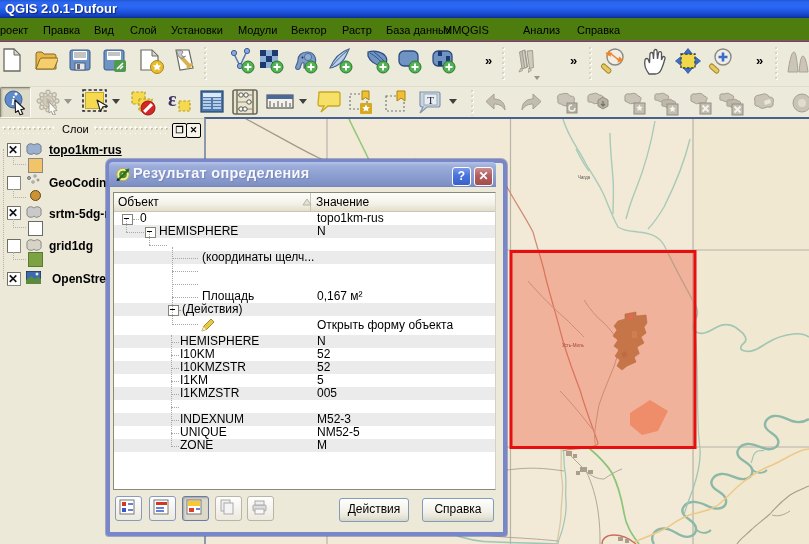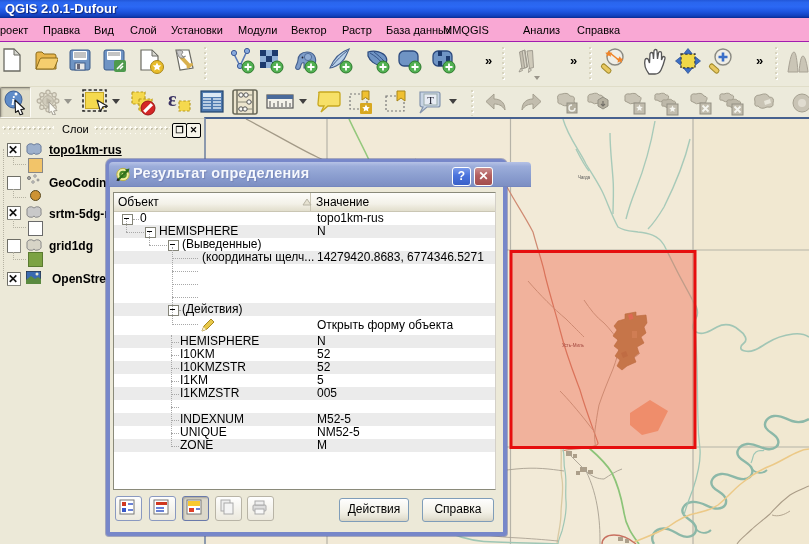--- a/index.html
+++ b/index.html
@@ -4,21 +4,21 @@
 html,body{margin:0;padding:0}
 body{width:809px;height:544px;position:relative;overflow:hidden;
  font-family:"Liberation Sans",sans-serif;background:#ece9d8}
 .abs{position:absolute}
 
 #title{left:0;top:0;width:809px;height:17px;border-bottom:1px solid #0b2f9c;
  background:linear-gradient(180deg,#2257d8 0%,#2a66ee 15%,#2b68f4 40%,#1e55e0 68%,#1443c2 90%,#0d36aa 100%);}
 #title .t{position:absolute;left:5px;top:1px;color:#fff;font-size:13px;font-weight:bold;
  text-shadow:1px 1px 1px #10277a;letter-spacing:0px}
 
-#menubar{left:0;top:18px;width:809px;height:23px;background:#f9a8d4;border-bottom:1px solid #a21caf}
+#menubar{left:0;top:18px;width:809px;height:23px;background:#4d7c0f;border-bottom:1px solid #a21caf}
 #menubar span{position:absolute;top:6px;font-size:11px;color:#000}
 
 #tb1{left:0;top:42px;width:809px;height:44px;background:#eceadb;border-bottom:1px solid #e0ddc8}
 #tb2{left:0;top:87px;width:809px;height:31px;background:#eceadb;border-bottom:1px solid #cfccba}
 .sep{position:absolute;width:7px;background-image:radial-gradient(circle at 2px 2px,#d8d4bf 1px,rgba(0,0,0,0) 1.2px),radial-gradient(circle at 3px 3px,#fff 1px,rgba(0,0,0,0) 1.2px);background-size:7px 5px}
 .chev{position:absolute;font-size:13px;font-weight:bold;color:#000}
 .ddarr{position:absolute;width:0;height:0;border-left:4px solid rgba(0,0,0,0);border-right:4px solid rgba(0,0,0,0);border-top:5px solid #404040}
 
 #panel{left:0;top:119px;width:203px;height:425px;background:#ece9d8}
 #phead{position:absolute;left:2px;top:2px;width:199px;height:17px}
@@ -28,21 +28,21 @@
 .cb{position:absolute;width:12px;height:12px;background:#fff;border:1px solid #8a8a82;border-top-color:#6e6e66;border-left-color:#6e6e66;border-radius:1px}
 .cb.on:before{content:"✕";position:absolute;left:0px;top:-1px;font-size:12px;font-weight:bold;color:#111}
 .lname{position:absolute;font-size:12px;font-weight:bold;color:#000;white-space:nowrap}
 .sw{position:absolute;border:1px solid #888}
 
 #map{left:204px;top:117px;width:603px;height:425px;background:#f2ead7;border-left:2px solid #8c99ad;border-top:2px solid #46618f}
 
 #dlg{left:106px;top:159px;width:393px;height:369px;background:#ece9d8;
  border:4px solid #7787c9;border-radius:6px 6px 3px 3px;
  box-shadow:0 0 0 1px rgba(90,100,160,.5)}
-#dtitle{position:absolute;left:-1px;top:-1px;width:422px;height:24px;border-radius:4px 4px 0 0;
+#dtitle{position:absolute;left:-1px;top:-1px;width:387px;height:24px;border-radius:4px 4px 0 0;
  background:linear-gradient(180deg,#b6c2e6 0%,#9cadda 18%,#8c9fd0 55%,#8496ca 80%,#7d8fc2 100%);border-bottom:1px solid #7587bf}
 #dtitle .cap{position:absolute;left:24px;top:3px;font-weight:bold;font-size:14.5px;color:#f6f8fd;text-shadow:1px 1px 1px #7583b5;letter-spacing:0.3px}
 .wbtn{position:absolute;top:5px;width:17px;height:17px;border-radius:3px;border:1px solid #fff;
  color:#fff;font-size:12px;font-weight:bold;text-align:center;line-height:16px}
 #bhelp{left:343px;background:linear-gradient(180deg,#7b9bea 0%,#4a73dd 45%,#3a61c8 100%)}
 #bclose{left:365px;background:linear-gradient(180deg,#cc8f8f 0%,#b35f5f 45%,#a34e4e 100%)}
 #dtable{position:absolute;left:3px;top:29px;width:381px;height:296px;background:#fff;
  border:1px solid #8a8a7a;border-right:1px solid #d4d0c8}
 #dhead{position:absolute;left:0;top:0;width:100%;height:18px;
  background:linear-gradient(180deg,#fdfdfb 0%,#f3f1e8 60%,#e9e6d8 82%,#e2decd 100%);
@@ -488,27 +488,26 @@
   <div class="row" style="top:19px">
         <div class="eb" style="left:8px"></div>
         <span class="k" style="left:26px">0</span>
         <span class="v">topo1km-rus</span>
       </div>
   <div class="row g" style="top:32px">
         <div class="eb" style="left:31px"></div>
         <span class="k" style="left:45px">HEMISPHERE</span>
         <span class="v">N</span>
       </div>
-  <div class="row" style="top:45px">
-        <div class="eb" style="left:54px"></div>
-        <span class="k" style="left:68px">(Выведенные)</span>
-      </div>
   <div class="row g" style="top:58px">
         <span class="k" style="left:88px">(координаты щелч...</span>
-        <span class="v">14279420.8683, 6774346.5271</span>
+      </div>
+  <div class="row" style="top:97px">
+        <span class="k" style="left:88px">Площадь</span>
+        <span class="v">0,167 м²</span>
       </div>
   <div class="row" style="top:123px;height:19px">
         <svg style="position:absolute;left:85px;top:2px" width="16" height="16" viewBox="0 0 16 16">
           <path d="M3 13 L5 8 L12 1 L15 4 L8 11 Z" fill="#e8c84a" stroke="#a88820" stroke-width="1"></path>
           <path d="M3 13 l1.6-4 2.4 2.4 Z" fill="#f5eccb"></path>
         </svg>
         <span class="v" style="top:3px">Открыть форму объекта</span>
       </div>
   <div class="row g" style="top:110px">
         <div class="eb" style="left:54px"></div>
@@ -529,21 +528,21 @@
   <div class="row" style="top:181px">
         <span class="k" style="left:66px">I1KM</span>
         <span class="v">5</span>
       </div>
   <div class="row g" style="top:194px">
         <span class="k" style="left:66px">I1KMZSTR</span>
         <span class="v">005</span>
       </div>
   <div class="row g" style="top:220px">
         <span class="k" style="left:66px">INDEXNUM</span>
-        <span class="v">M52-5</span>
+        <span class="v">M52-3</span>
       </div>
   <div class="row" style="top:233px">
         <span class="k" style="left:66px">UNIQUE</span>
         <span class="v">NM52-5</span>
       </div>
   <div class="row g" style="top:246px">
         <span class="k" style="left:66px">ZONE</span>
         <span class="v">M</span>
       </div>
   <div class="tl" style="left:19px;top:25px;width:6px;height:1px;border-left:none"></div>

